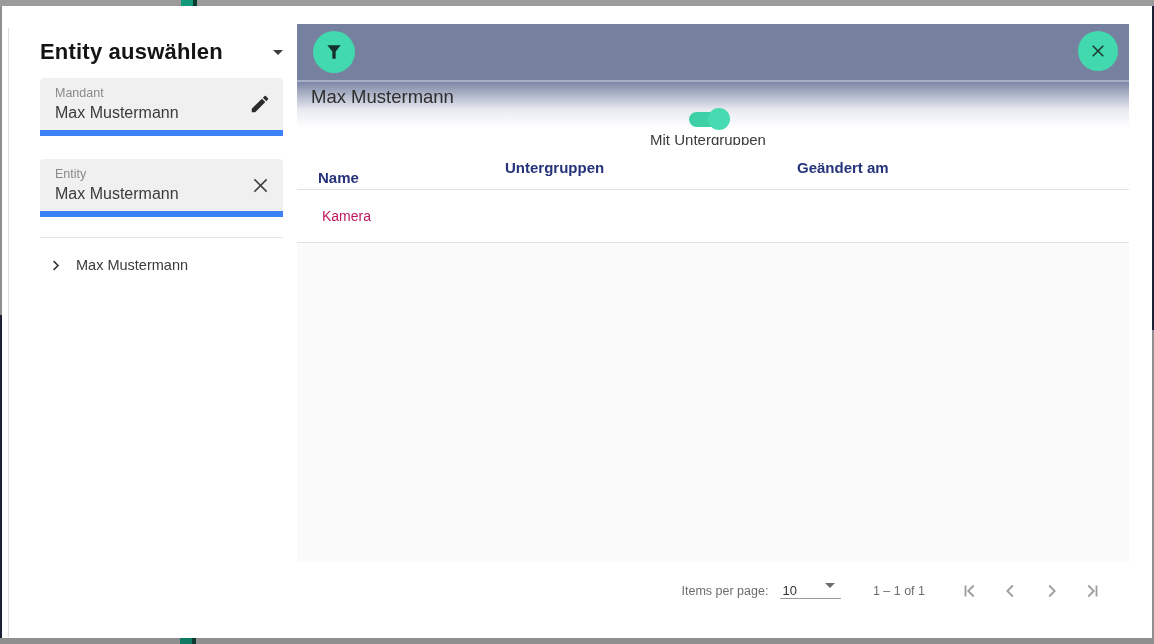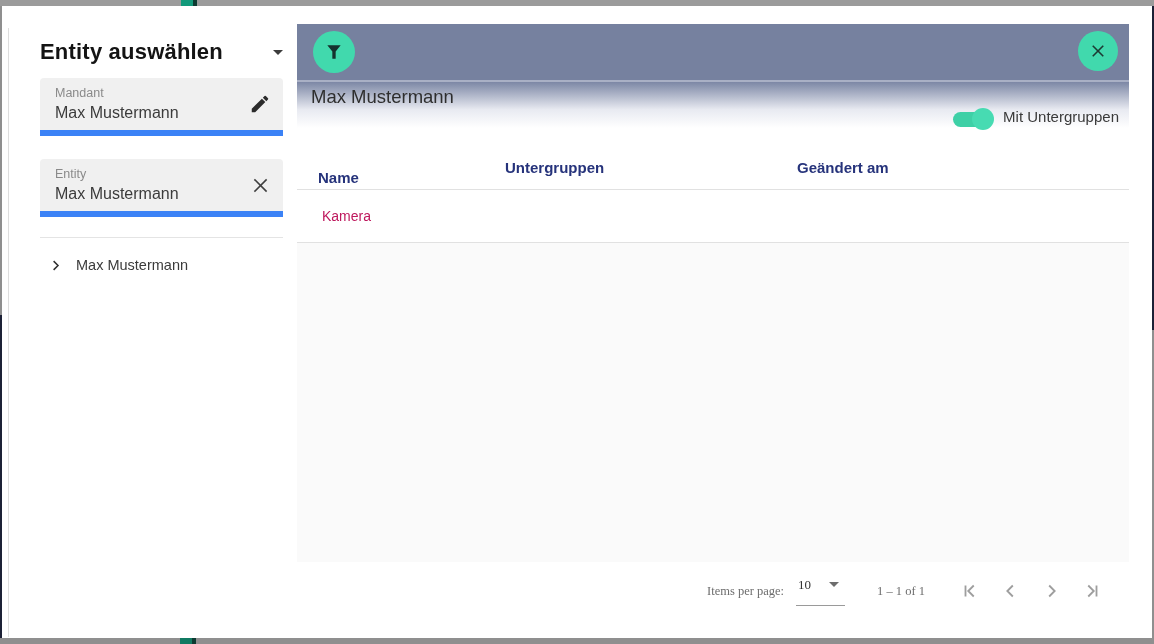--- a/index.html
+++ b/index.html
@@ -46,22 +46,22 @@
   .panel-fade { position:absolute; left:0; top:56px; width:832px; height:48px;
                 border-top:2px solid #a9b0c5;
                 background:linear-gradient(to bottom, #7c87a5 0%, #e8eaf1 60%, #ffffff 100%); }
   .panel-title { position:absolute; left:14px; top:62px; font-size:18.5px; color:#2e2e2e; }
   .round-btn { position:absolute; border-radius:50%; background:#41d9ad; display:flex;
                align-items:center; justify-content:center; cursor:pointer; border:none; }
   .filter-btn { left:16px; top:7px; width:42px; height:42px; }
   .close-btn  { left:781px; top:7px; width:40px; height:40px; }
 
   .toggle-row { position:absolute; left:0; top:84px; width:832px; height:40px;
-                display:flex; justify-content:flex-end;
-                gap:12px; padding-right:10px; }
+                display:flex; align-items:center; justify-content:flex-end;
+                gap:12px; padding-right:10px;flex-direction:column; }
   .toggle { position:relative; width:38px; height:22px; cursor:pointer; }
   .toggle-track { position:absolute; left:0; top:4px; width:36px; height:15px;
                   border-radius:8px; background:#3ed0a6; }
   .toggle-thumb { position:absolute; right:-3px; top:0; width:22px; height:22px;
                   border-radius:50%; background:#47dbb2; }
   .toggle-label { font-size:15px; color:#3a3a3a; }
 
   .thead, .trow { position:absolute; left:0; width:832px; display:grid;
                   grid-template-columns:208px 292px 1fr; align-items:center;
                   border-bottom:1px solid #e1e1e1; background:#fff; }
@@ -69,23 +69,23 @@
   .trow  { top:166px; height:53px; cursor:pointer; }
   .th { font-size:15px; font-weight:bold; color:#26337b; }
   .th:first-child { padding-left:21px;margin-top:20px; }
   .td { font-size:14px; color:#be185d; }
   .td:first-child { padding-left:25px; }
   .gray-area { position:absolute; left:0; top:219px; width:832px; height:319px;
                background:#fafafa; }
 
   .paginator { position:absolute; left:0; top:538px; width:832px; height:58px;
                display:flex; align-items:center; justify-content:flex-end;
-               padding-right:18px; background:#fff; color:#6d6d6d; font-size:12.5px;font-family:Liberation Serif, serif; }
-  .pp-select { display:flex; align-items:center; margin-left:12px; gap:18px;
-               border-bottom:1px solid #9a9a9a; padding:0 6px 12px 2px; cursor:pointer; }
+               padding-right:18px; background:#fff; color:#6d6d6d; font-size:12.5px; }
+  .pp-select { display:flex; margin-left:12px; gap:28px;
+               border-bottom:1px solid #9a9a9a; padding:0 6px 0 2px; cursor:pointer; }
   .pp-size { font-size:13px; color:#333; }
   .pp-caret { width:0; height:0; border-left:5px solid transparent;
               border-right:5px solid transparent; border-top:5px solid #6d6d6d; }
   .pp-range { margin-left:32px; margin-right:26px; }
   .nav-btn { width:40px; height:40px; display:flex; align-items:center;
              justify-content:center; background:none; border:none; cursor:pointer; }
   .nav-btn svg { stroke:#9e9e9e; stroke-width:2; fill:none; }
 </style>
 </head>
 <body>

